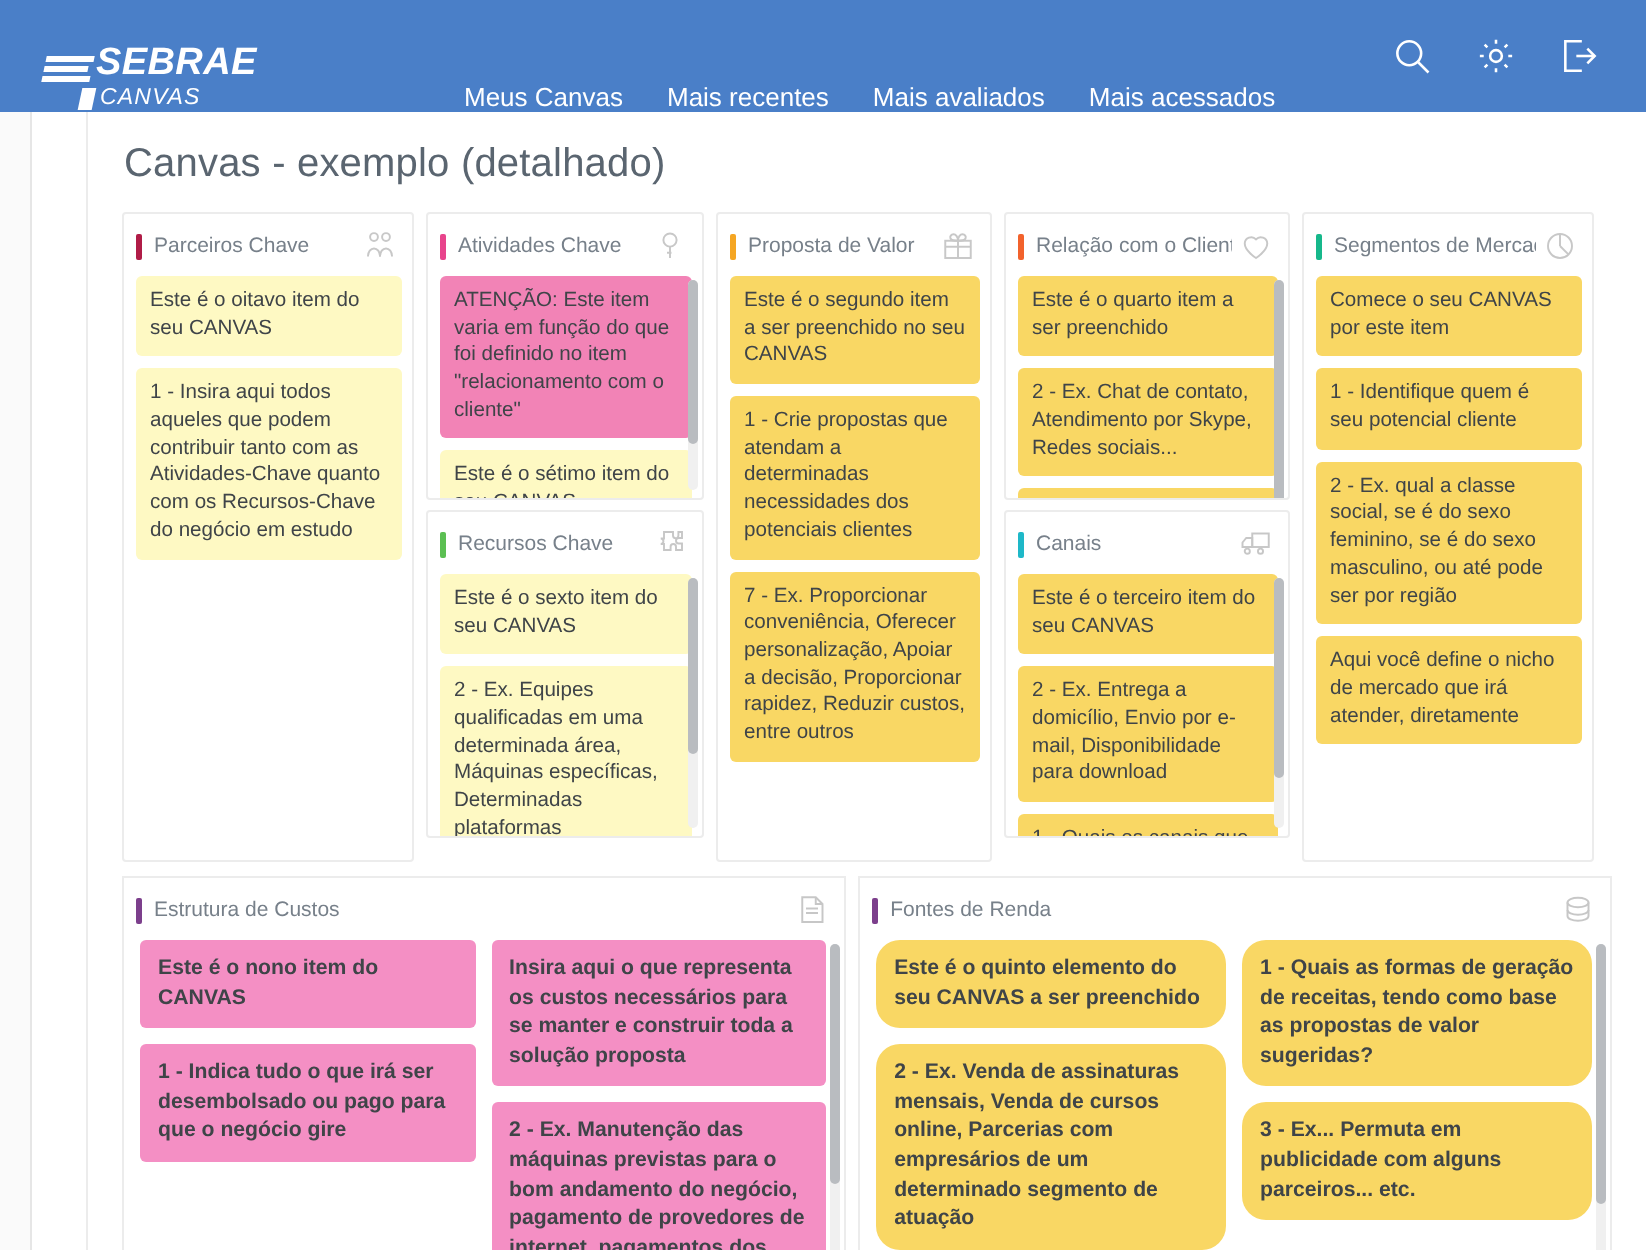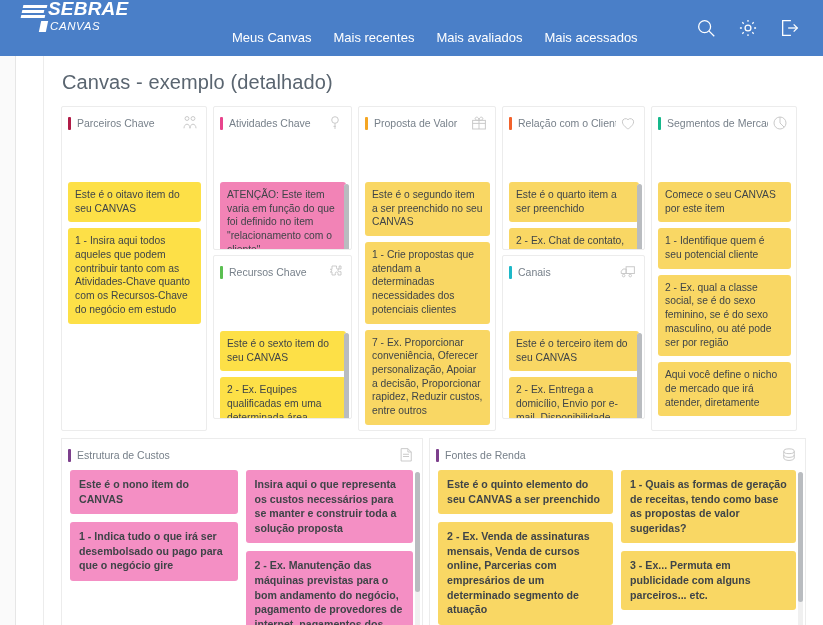--- a/index.html
+++ b/index.html
@@ -8,21 +8,21 @@
     overflow: hidden;
     background: #ffffff;
     font-family: "Liberation Sans", sans-serif;
   }
 
   
   .topbar {
     height: 56px;
     background: #4a7fc8;
     display: flex;
-    align-items: flex-start;
+    align-items: flex-end;
     padding: 0 22px 0 22px;
     position: relative;
   }
   .logo {
     width: 120px;
     display: flex;
     flex-direction: column;
     align-items: flex-start;
     justify-content: center;
     position: relative;
@@ -100,21 +100,20 @@
   .col.c5 { width: 152px; }
 
   .panel {
     background: #ffffff;
     border: 1px solid #ececec;
     border-radius: 2px;
     margin: 0 3px 5px 3px;
     display: flex; flex-direction: column;
     overflow: hidden;
     position: relative;
-    gap: 44px;
   }
   .panel.full { height: 325px; }
   .panel.half-a { height: 144px; }
   .panel.half-b { height: 164px; }
 
   .panel-head {
     display: flex; align-items: center;
     padding: 7px 6px 6px 6px;
     flex: 0 0 auto;
     position: relative;
@@ -151,21 +150,21 @@
 
   .note {
     border-radius: 3px;
     padding: 6px 7px 7px 7px;
     margin-bottom: 6px;
     font-size: 10.3px;
     line-height: 1.33;
     color: #3f4448;
     word-wrap: break-word;
   }
-  .note.blue   { background: #fde047; }
+  .note.blue   { background: #fef9c3; }
   .note.pink   { background: #f283b6; }
   .note.yellow { background: #f9d764; }
 
   
   .canvas-bottom { display: flex; height: 195px; margin-top: 2px; }
   .bpanel {
     border: 1px solid #ececec;
     background: #fff;
     margin: 0 3px;
     display: flex; flex-direction: column;
@@ -186,21 +185,21 @@
     border-radius: 3px;
     padding: 7px 9px 8px 9px;
     margin-bottom: 8px;
     font-size: 10.6px;
     line-height: 1.38;
     color: #3f4448;
     word-wrap: break-word;
     font-weight: bold;
   }
   .bnote.pink   { background: #f48fc4; }
-  .bnote.yellow { background: #f9d764; }
+  .bnote.yellow { background: #f9d764; border-radius: 12px; }
 </style>
 </head>
 <body>
 
 <div class="topbar">
 
   <div class="logo">
     <div class="logo-row1">
       <span class="logo-bars">
         <i class="b1"></i>

